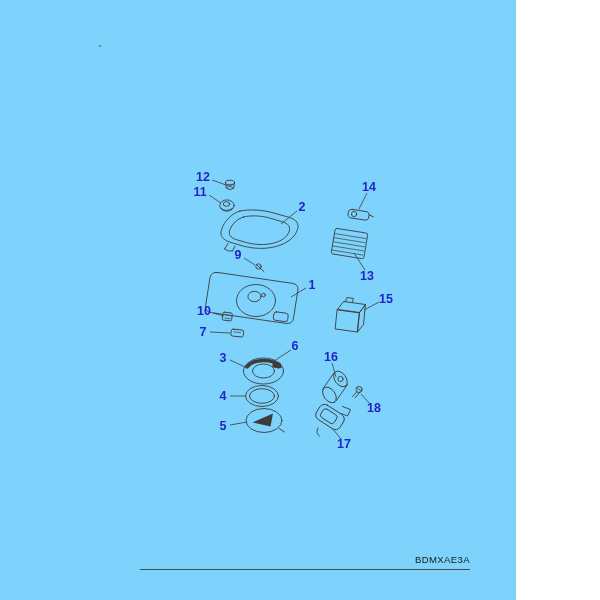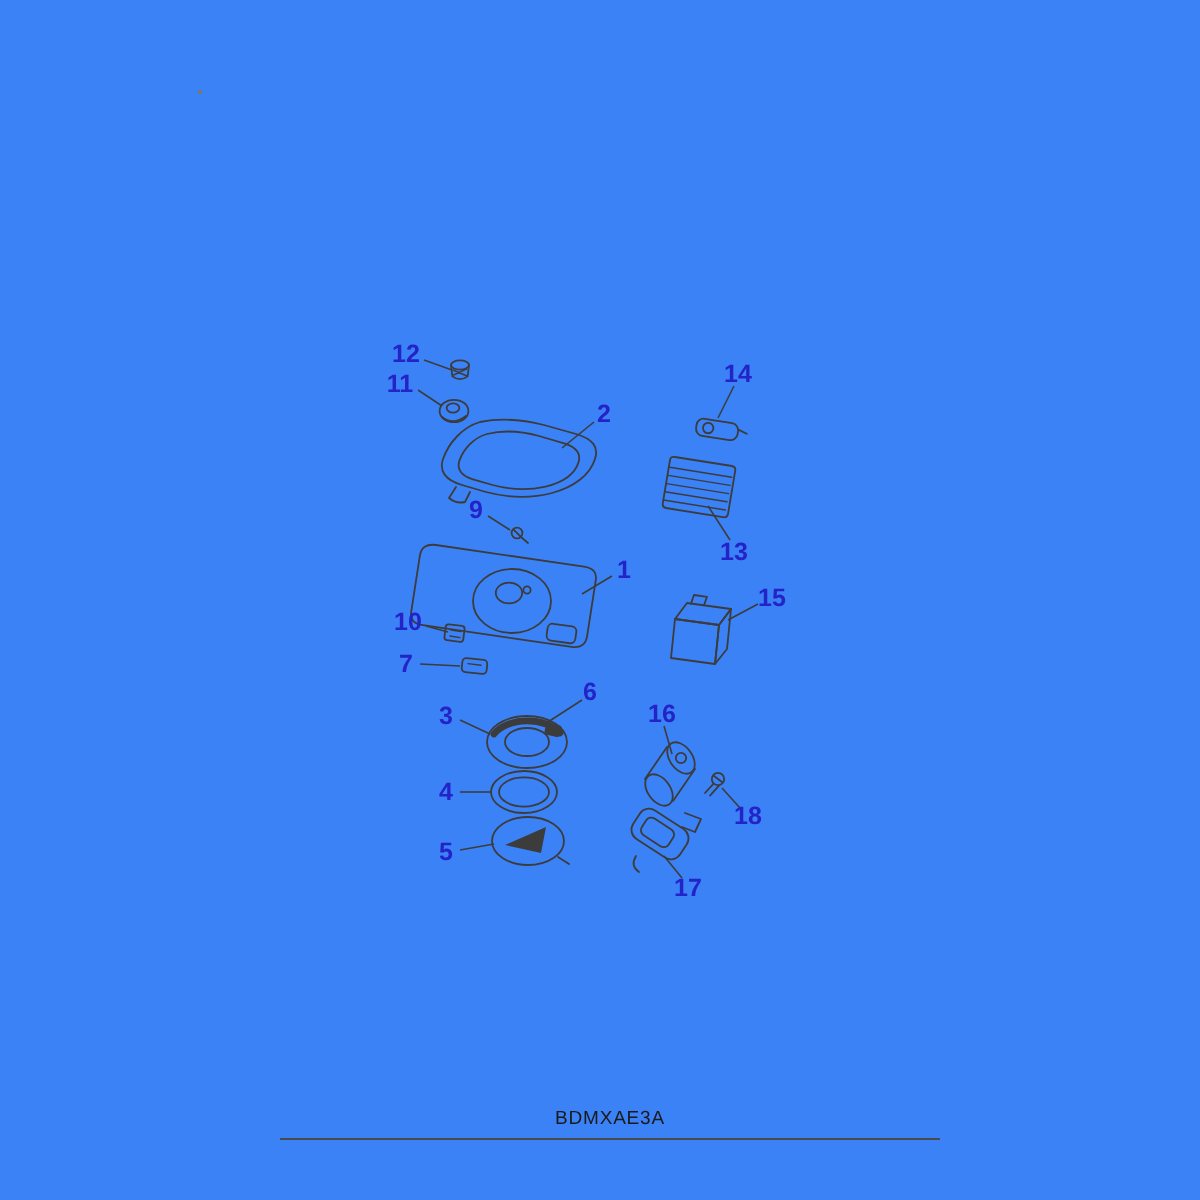--- a/index.html
+++ b/index.html
@@ -1,20 +1,20 @@
 <!DOCTYPE html>
 <html><head>
 <meta charset="utf-8">
 <style>
   html, body { margin: 0; padding: 0; background: #ffffff; }
   .page {
     position: relative;
-    width: 600px;
+    width: 516px;
     height: 600px;
-    background: #3b82f6;
+    background: #7dd3fc;
     font-family: "Liberation Sans", sans-serif;
     overflow: hidden;
   }
   #diagram { position: absolute; left: 0; top: 0; }
   #callout-labels text {
     font-family: "Liberation Sans", sans-serif;
     font-size: 12.5px;
     font-weight: bold;
     text-anchor: middle;
     cursor: pointer;
@@ -25,21 +25,21 @@
     left: 140px;
     top: 569px;
     width: 330px;
     border-top: 1px solid #4a4a4a;
   }
   .diagram-code {
     position: absolute;
     top: 554px;
     left: 140px;
     width: 330px;
-    text-align: center;
+    text-align: right;
     font-size: 9.5px;
     letter-spacing: 0.4px;
     color: #1a1a1a;
   }
   .copyright {
     position: absolute;
     top: 574px;
     left: 0;
     width: 600px;
     text-align: center;

